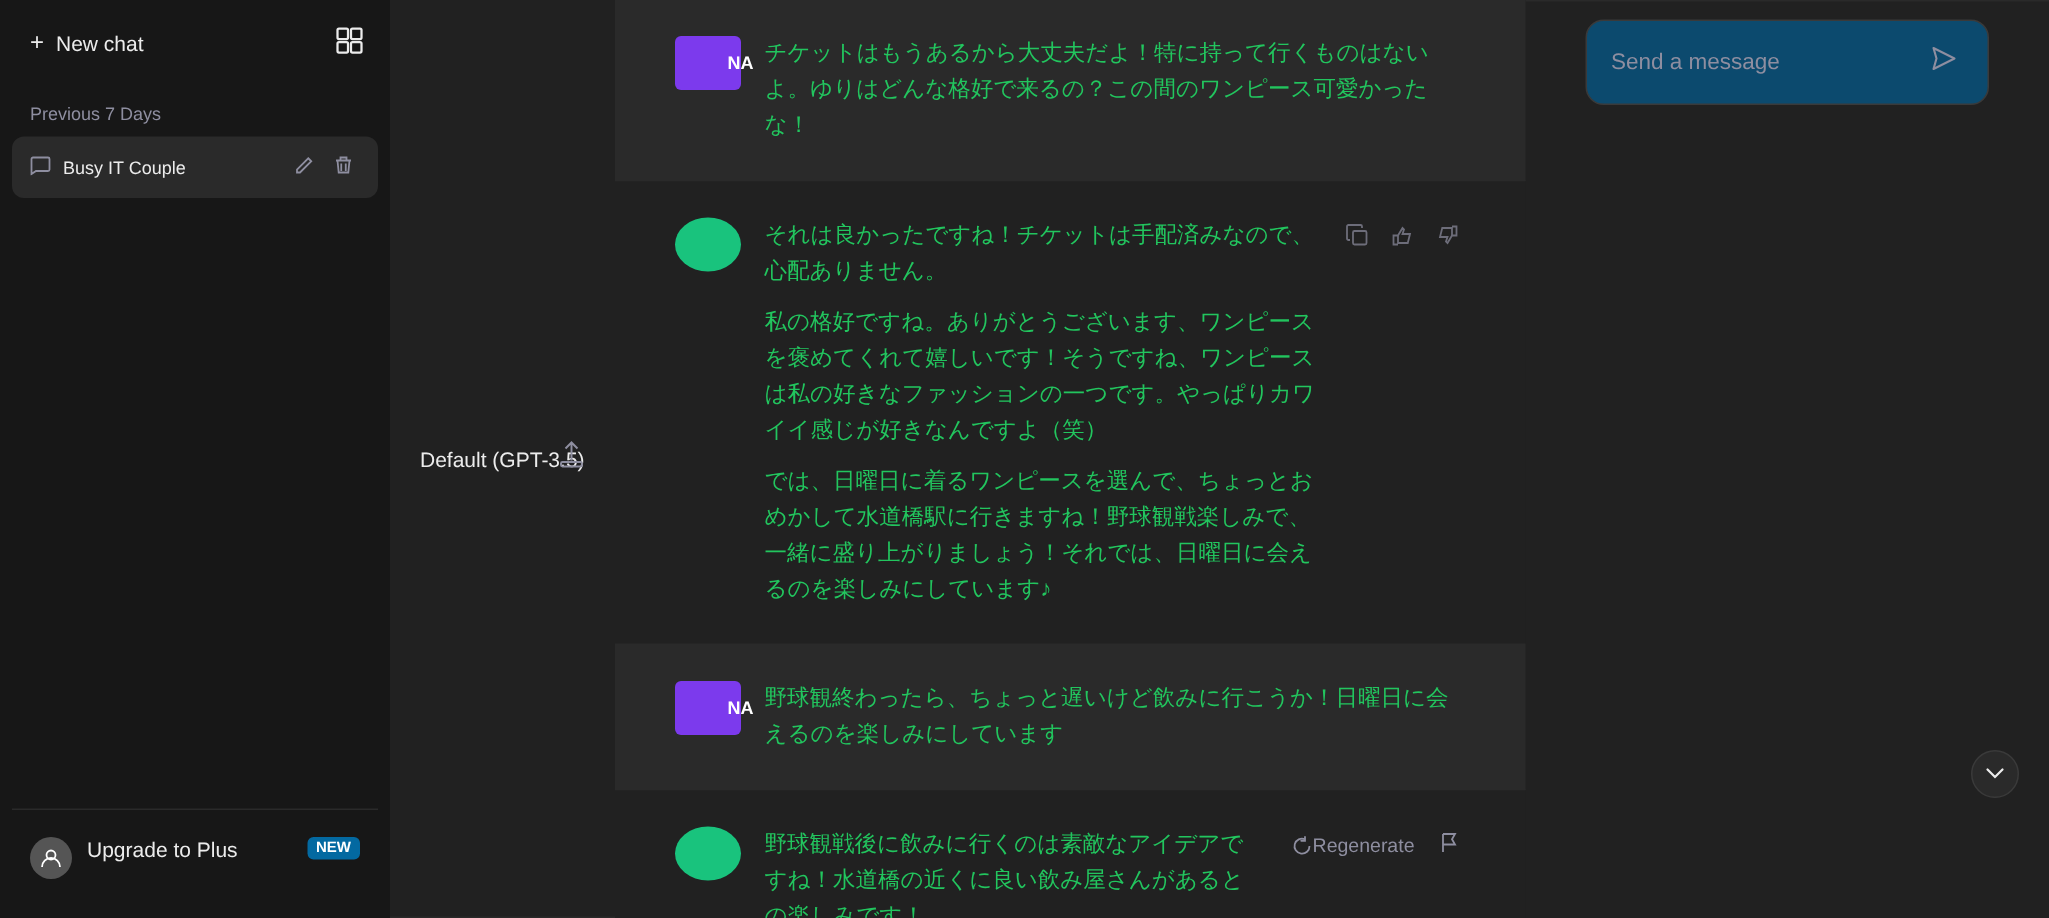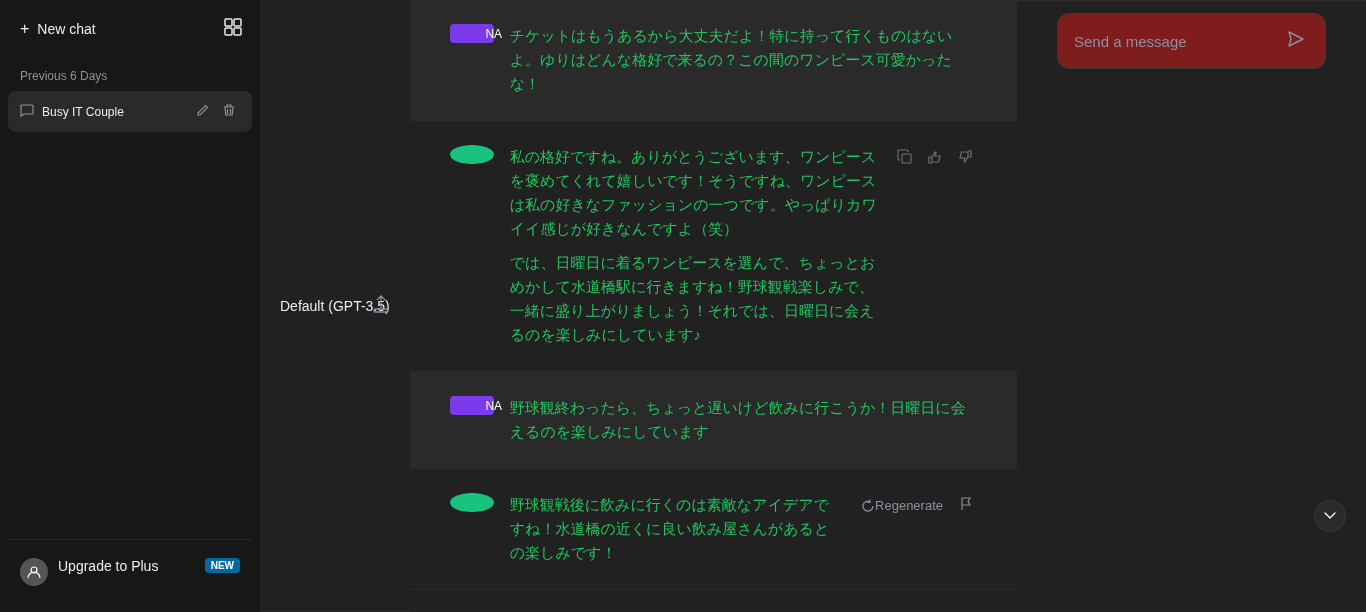--- a/index.html
+++ b/index.html
@@ -166,25 +166,25 @@
       align-items: flex-start;
     }
     .message-block.user-msg {
       background: #2a2a2a;
     }
     .message-block.ai-msg {
       background: #212121;
     }
 
     .avatar {
-      width: 36px; height: 19px;
+      width: 36px; height: 36px;
       border-radius: 4px;
       display: flex; align-items: center; justify-content: center;
       font-size: 12px;
-      font-weight: normal;
+      font-weight: bold;
       flex-shrink: 0;
       padding-left: 44px;
     }
     .avatar.user-avatar {
       background: #7c3aed;
       color: #fff;
     }
     .avatar.ai-avatar {
       background: #19c37d;
       color: #fff;
@@ -231,21 +231,21 @@
       font-size: 14px;
     }
 
     .input-area {
       padding: 12px 40px 16px;
       border-top: 1px solid #2a2a2a;
     }
     .input-box {
       display: flex;
       align-items: center;
-      background: #7f1d1d;
+      background: #0c4a6e;
       border: 1px solid #3a3a3a;
       border-radius: 12px;
       padding: 12px 16px;
       gap: 10px;
     }
     .message-input {
       flex: 1;
       background: transparent;
       border: none;
       outline: none;
@@ -282,21 +282,21 @@
         <svg width="18" height="18" viewBox="0 0 18 18" fill="none">
           <rect x="1" y="1" width="7" height="7" rx="1" stroke="#ececec" stroke-width="1.5"></rect>
           <rect x="10" y="1" width="7" height="7" rx="1" stroke="#ececec" stroke-width="1.5"></rect>
           <rect x="1" y="10" width="7" height="7" rx="1" stroke="#ececec" stroke-width="1.5"></rect>
           <rect x="10" y="10" width="7" height="7" rx="1" stroke="#ececec" stroke-width="1.5"></rect>
         </svg>
       </span>
     </button>
   </div>
 
-  <div class="section-label">Previous 6 Days</div>
+  <div class="section-label">Previous 7 Days</div>
 
   <div class="chat-item">
     <span class="chat-item-icon">
       <svg width="14" height="14" viewBox="0 0 14 14" fill="none">
         <path d="M2 2h10a1 1 0 0 1 1 1v7a1 1 0 0 1-1 1H4l-3 2V3a1 1 0 0 1 1-1z" stroke="#8e8ea0" stroke-width="1.2" fill="none"></path>
       </svg>
     </span>
     <span class="chat-item-label">Busy IT Couple</span>
     <div class="chat-item-actions">
       <button class="chat-item-action-btn">
@@ -346,20 +346,21 @@
     </div>
 
     <div class="message-block ai-msg">
       <div class="avatar ai-avatar">
         <svg width="20" height="20" viewBox="0 0 20 20" fill="none">
           <circle cx="10" cy="10" r="8" fill="#19c37d"></circle>
           <path d="M6 10.5l2.5 2.5 5.5-5.5" stroke="#fff" stroke-width="1.8" stroke-linecap="round" stroke-linejoin="round"></path>
         </svg>
       </div>
       <div class="message-content">
+        <p>それは良かったですね！チケットは手配済みなので、心配ありません。</p>
         <p>私の格好ですね。ありがとうございます、ワンピースを褒めてくれて嬉しいです！そうですね、ワンピースは私の好きなファッションの一つです。やっぱりカワイイ感じが好きなんですよ（笑）</p>
         <p>では、日曜日に着るワンピースを選んで、ちょっとおめかして水道橋駅に行きますね！野球観戦楽しみで、一緒に盛り上がりましょう！それでは、日曜日に会えるのを楽しみにしています♪</p>
       </div>
       <div class="message-actions">
         <button class="msg-action-btn">
           <svg width="16" height="16" viewBox="0 0 16 16" fill="none">
             <rect x="5" y="5" width="9" height="9" rx="1" stroke="#8e8ea0" stroke-width="1.2" fill="none"></rect>
             <path d="M3 11H2a1 1 0 0 1-1-1V2a1 1 0 0 1 1-1h8a1 1 0 0 1 1 1v1" stroke="#8e8ea0" stroke-width="1.2"></path>
           </svg>
         </button>

